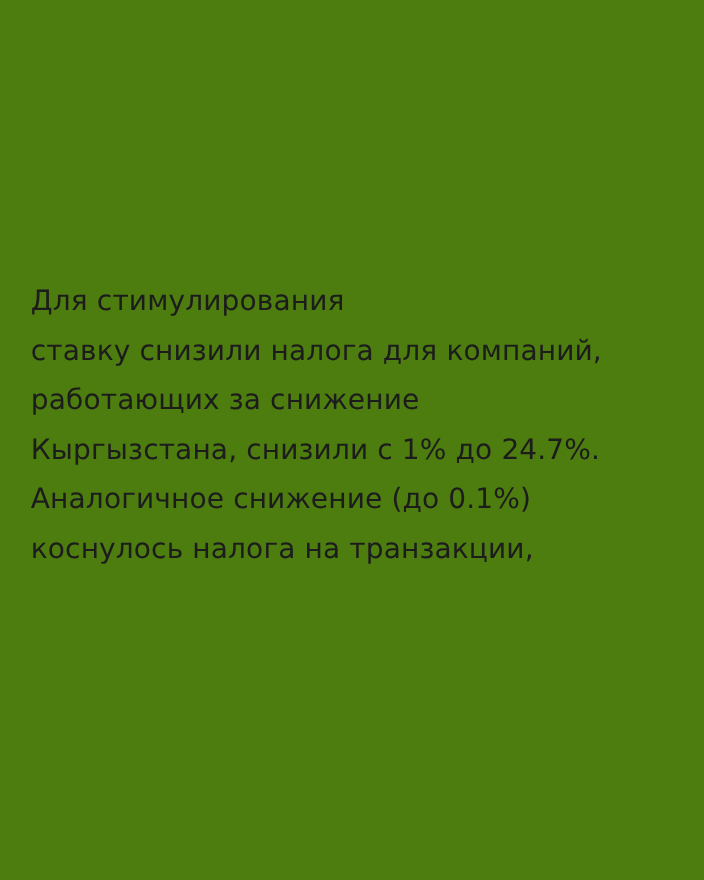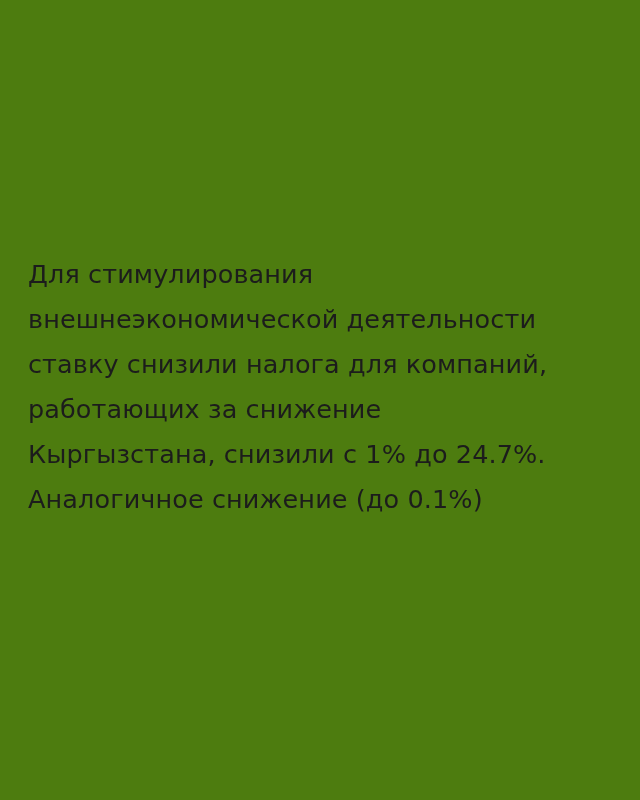--- a/index.html
+++ b/index.html
@@ -37,19 +37,19 @@
     white-space: nowrap;
     font-weight: 400;
   }
 </style>
 </head>
 <body>
 
 <div class="card">
   <div class="text-block">
     <div class="text-line">Для стимулирования</div>
-    <div class="text-line">внешнеэкономической деятельности</div>
     <div class="text-line">ставку снизили налога для компаний,</div>
     <div class="text-line">работающих за снижение</div>
     <div class="text-line">Кыргызстана, снизили с 1% до 24.7%.</div>
     <div class="text-line">Аналогичное снижение (до 0.1%)</div>
+    <div class="text-line">коснулось налога на транзакции,</div>
   </div>
 </div>
 
 </body></html>

